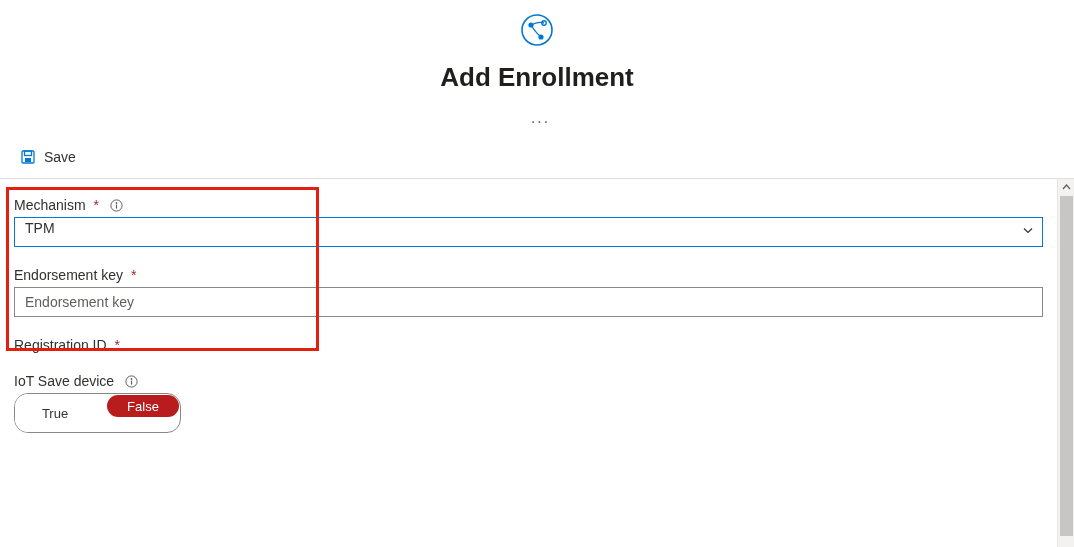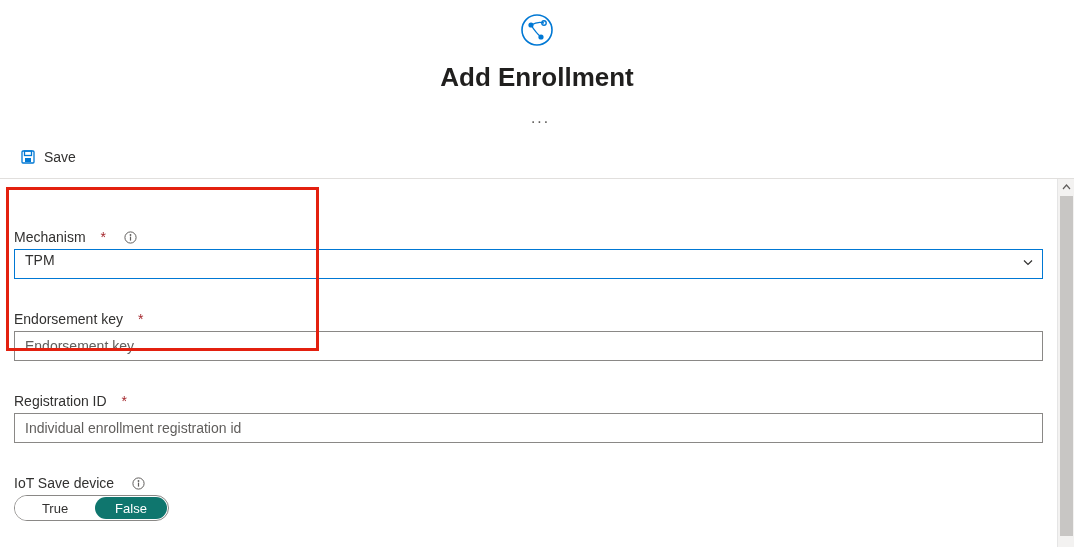--- a/index.html
+++ b/index.html
@@ -91,22 +91,21 @@
   }
   .field {
     margin-bottom: 20px;
   }
   .field-label {
     font-size: 14px;
     color: #323130;
     margin-bottom: 4px;
     display: flex;
     align-items: center;
-    gap: 15px;
-    margin-top: 32px;
+    gap: 8px;
   }
   .req {
     color: #a4262c;
   }
   .info-circle {
     display: inline-flex;
     align-items: center;
     justify-content: center;
     width: 14px;
     height: 14px;
@@ -143,42 +142,42 @@
     font-family: inherit;
     color: #323130;
     background: #fff;
   }
   .text-input::placeholder { color: #605e5c; }
   .toggle-group {
     display: inline-flex;
     border: 1px solid #8a8886;
     border-radius: 14px;
     overflow: hidden;
-    height: 26px;
+    height: 40px;
   }
   .toggle-opt {
     display: flex;
     align-items: center;
     justify-content: center;
     font-size: 13px;
     cursor: pointer;
     background: #fff;
     color: #323130;
     border: none;
   }
   .toggle-true {
     width: 80px;
     padding-left: 6px;
   }
   .toggle-false {
     width: 72px;
     border-radius: 12px;
-    background: #0f766e;
+    background: #b91c1c;
     color: #fff;
-    margin: 1px 1px 1px 0;
+    margin: 1px 1px 1px 12px;
     height: 22px;
   }
   
   .fake-scroll {
     position: absolute;
     right: 0;
     top: 0;
     bottom: 0;
     width: 17px;
     background: #f3f2f1;
@@ -274,21 +273,20 @@
           <span class="req">*</span>
         </div>
         <input class="text-input" type="text" placeholder="Endorsement key" style="">
       </div>
 
       <div class="field">
         <div class="field-label">
           <span>Registration ID</span>
           <span class="req">*</span>
         </div>
-        <input class="text-input" type="text" placeholder="Individual enrollment registration id" style="">
       </div>
 
       <div class="field">
       </div>
 
       <div class="field">
         <div class="field-label">
           <span>IoT Save device</span>
           <span class="info-circle">
             <svg width="13" height="13" viewBox="0 0 13 13">

